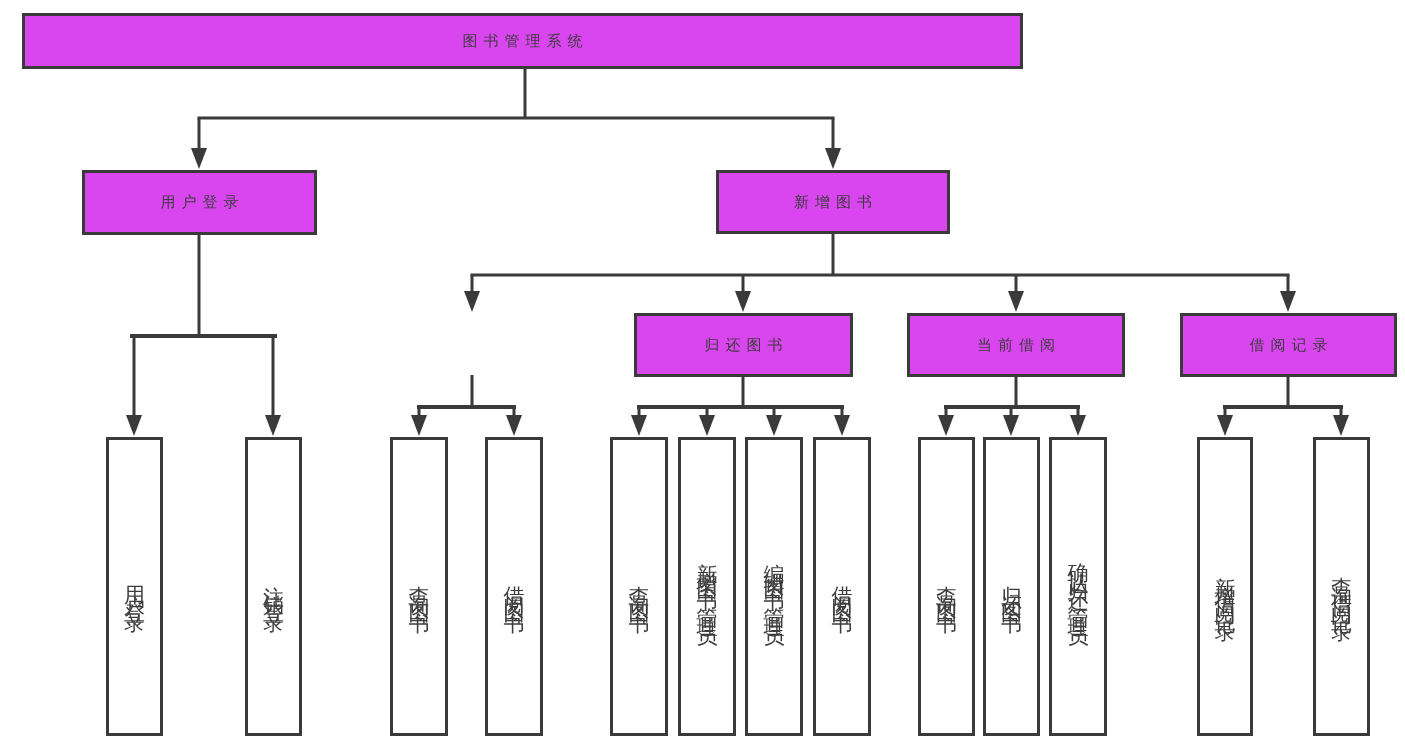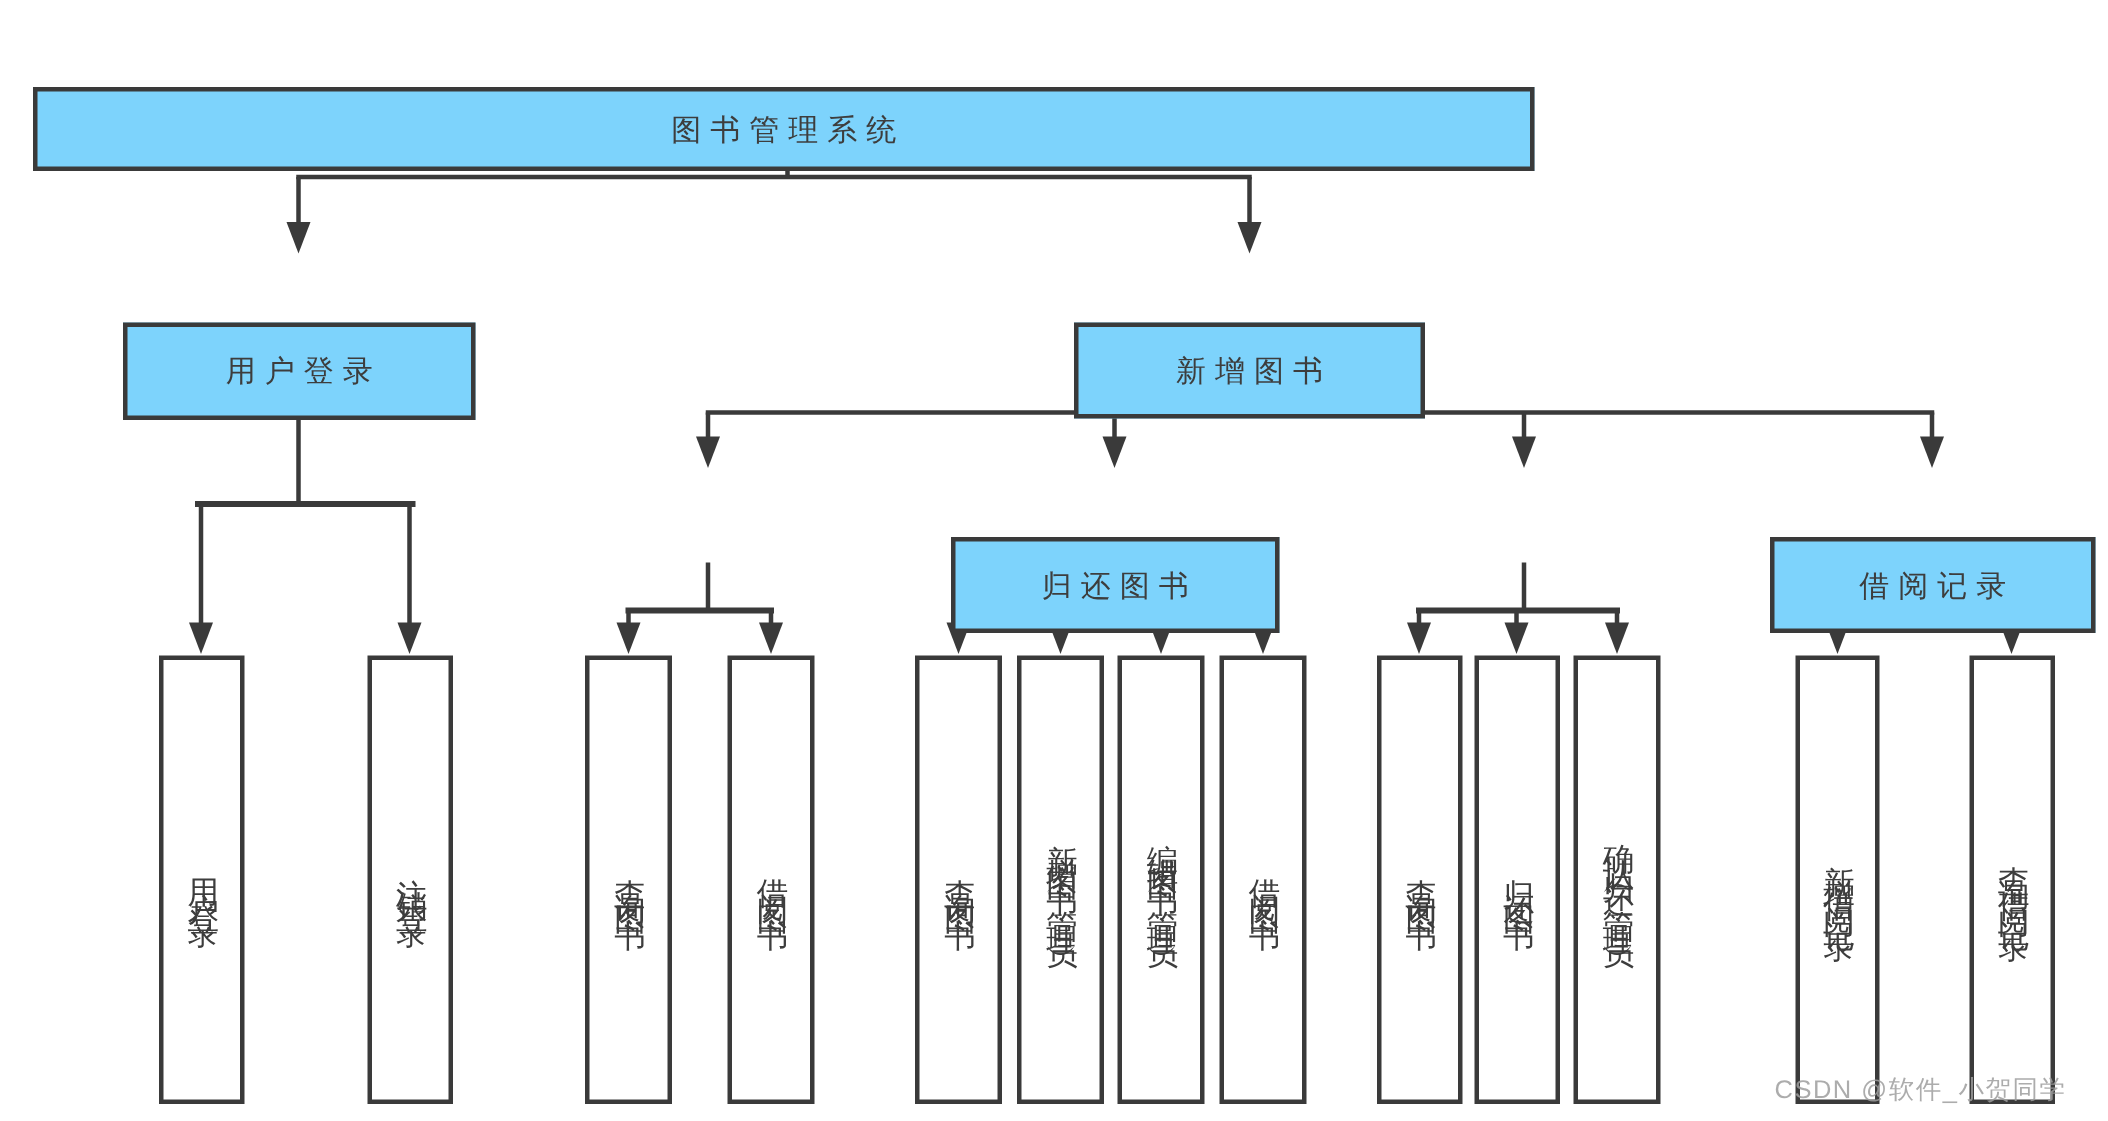--- a/index.html
+++ b/index.html
@@ -20,30 +20,29 @@
     color: var(--text);
   }
   .connectors {
     position: absolute;
     left: 0; top: 0;
     width: 1405px; height: 747px;
   }
   .hbox {
     position: absolute;
     border: 3px solid var(--line);
-    background: #7dd3fc;
+    background: #d946ef;
     display: flex;
     align-items: center;
     justify-content: center;
-    font-size: 20px;
+    font-size: 15px;
     letter-spacing: 6px;
     text-indent: 6px; 
     white-space: nowrap;
     color: var(--text);
-    margin-top: 45px;
   }
   .vbox {
     position: absolute;
     top: 437px;
     height: 299px;
     border: 3px solid var(--line);
     background: #fff;
     display: flex;
     align-items: center;
     justify-content: center;
@@ -118,35 +117,35 @@
       <polygon points="1333,415 1349,415 1341,436"></polygon>
     </g>
   </svg>
 
   <div class="hbox" style="left:22px; top:13px; width:1001px; height:56px">图书管理系统</div>
 
   <div class="hbox" style="left:82px; top:170px; width:235px; height:65px">用户登录</div>
   <div class="hbox" style="left:716px; top:170px; width:234px; height:64px">新增图书</div>
 
   <div class="hbox" style="left:634px; top:313px; width:219px; height:64px">归还图书</div>
+  <div class="hbox" style="left:907px; top:313px; width:218px; height:64px">当前借阅</div>
   <div class="hbox" style="left:1180px; top:313px; width:217px; height:64px">借阅记录</div>
 
   <div class="vbox" style="left:106px; width:57px">用户登录</div>
   <div class="vbox" style="left:245px; width:57px">注销登录</div>
 
   <div class="vbox" style="left:390px; width:58px">查询图书</div>
   <div class="vbox" style="left:485px; width:58px">借阅图书</div>
 
   <div class="vbox" style="left:610px; width:58px">查询图书</div>
   <div class="vbox" style="left:678px; width:58px">新增图书（管理员）</div>
   <div class="vbox" style="left:745px; width:58px">编辑图书（管理员）</div>
   <div class="vbox" style="left:813px; width:58px">借阅图书</div>
 
   <div class="vbox" style="left:918px; width:57px">查询图书</div>
   <div class="vbox" style="left:983px; width:57px">归还图书</div>
   <div class="vbox" style="left:1049px; width:58px">确认归还（管理员）</div>
 
   <div class="vbox" style="left:1197px; width:56px">新增借阅记录</div>
   <div class="vbox" style="left:1313px; width:57px">查询借阅记录</div>
 
-  <div class="watermark">CSDN @软件_小贺同学</div>
 
 </div>
 
 </body></html>

